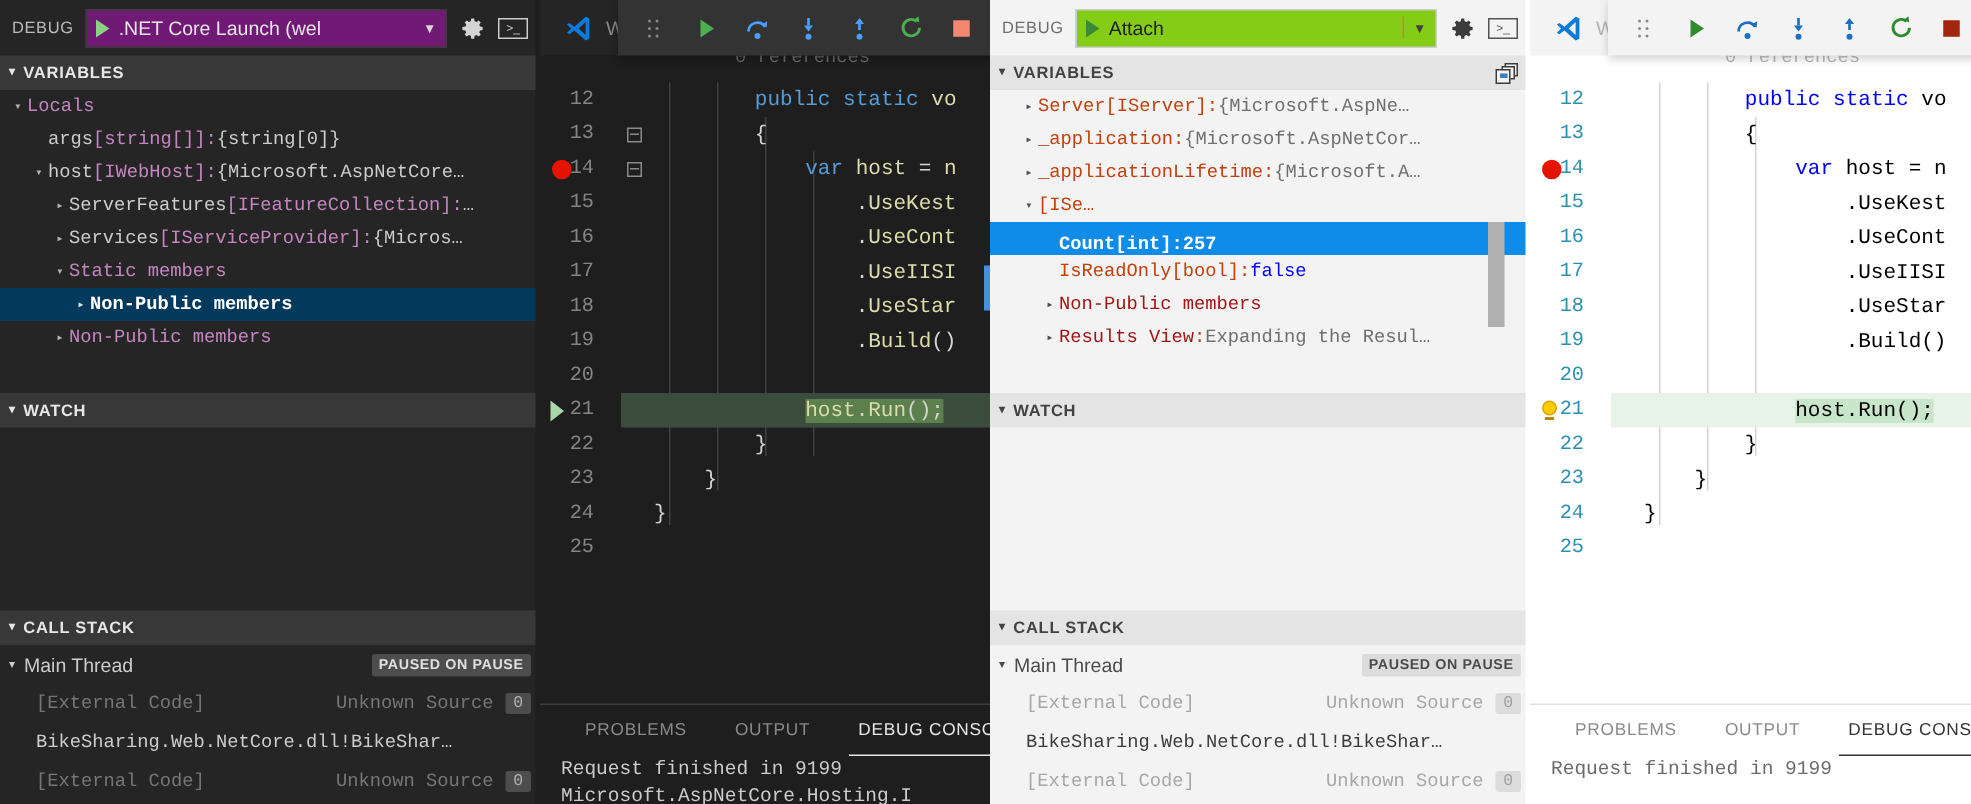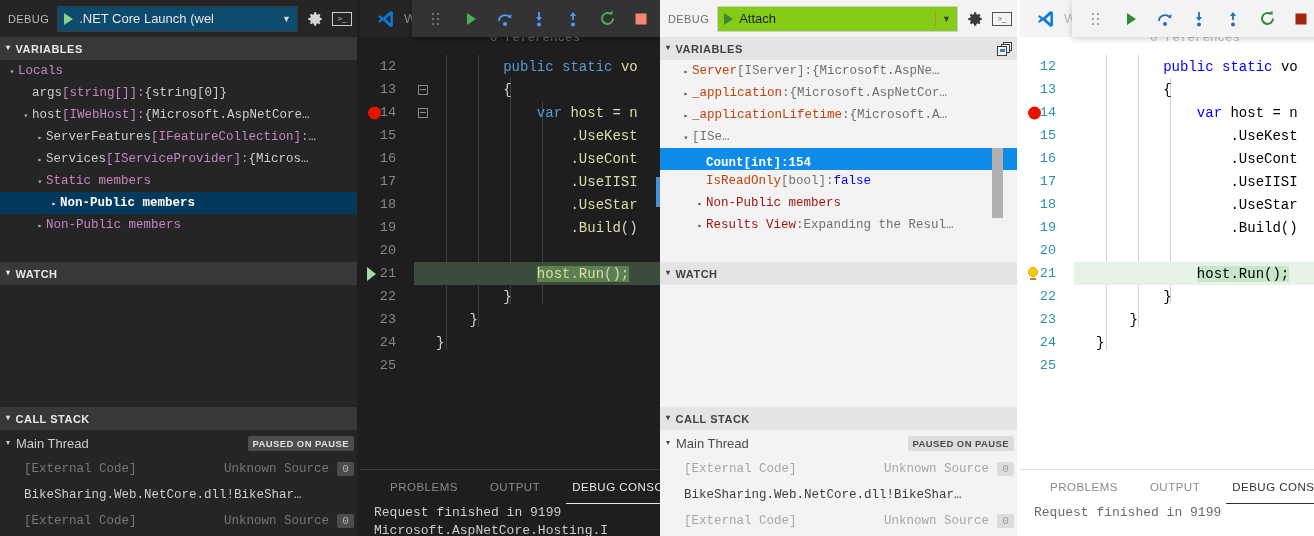--- a/index.html
+++ b/index.html
@@ -28,21 +28,21 @@
   .light .debug-toolbar-row { background: #f3f3f3; }
 
   .debug-label { font-size: 11px; letter-spacing: .4px; font-weight: 400; }
   .dark .debug-label { color: #bbbbbb; }
   .light .debug-label { color: #6f6f6f; }
 
   .config-select {
     flex: 1 1 auto; height: 26px; display: flex; align-items: center;
     border: 1px solid; gap: 6px; padding: 0 4px 0 6px; min-width: 0;
   }
-  .dark .config-select { background: #0c4a6e; border-color: #3c3c3c; }
+  .dark .config-select { background: #701a75; border-color: #3c3c3c; }
   .light .config-select { background: #84cc16; border-color: #cecece; }
 
   .play-tri {
     width: 0; height: 0; border-left: 9px solid #89d185;
     border-top: 6px solid transparent; border-bottom: 6px solid transparent;
     flex: 0 0 auto;
   }
   .light .play-tri { border-left-color: #388a34; }
 
   .config-name {
@@ -92,21 +92,21 @@
   .trow {
     height: 22px; display: flex; align-items: center; white-space: nowrap;
     overflow: hidden; padding-right: 4px;
   }
   .trow .arrow { width: 12px; flex: 0 0 12px; font-size: 8px; text-align: center; opacity: .85; }
   .trow .arrow.none { visibility: hidden; }
   .vname { }
   .dark .vname { color: #cccccc; }
   .light .vname { color: #c2410c; }
   .dark .vtype { color: #c586c0; }
-  .light .vtype { color: #737373; }
+  .light .vtype { color: #c2410c; }
   .dark .vval { color: #cccccc; }
   .light .vval { color: #6f6f6f; }
   .light .vnum { color: #0000ff; }
   .dark .vmagenta { color: #c586c0; }
   .light .vmagenta { color: #a31515; }
 
   .trow.sel { }
   .dark .trow.sel { background: #04395e; }
   .light .trow.sel { background: #0f8ce9; align-items: flex-end; }
   .dark .trow.sel .vname, .dark .trow.sel .vtype,
@@ -522,21 +522,21 @@
             <span class="vval">{Microsoft.A…</span>
           </div>
           <div class="trow" style="padding-left: 20px;">
             <span class="arrow">▾</span>
             <span class="vtype"> [ISe…</span>
           </div>
           <div class="trow sel" style="padding-left: 34px;">
             <span class="arrow none"></span>
             <span class="vname">Count</span>
             <span class="vtype"> [int]: </span>
-            <span class="vnum">154</span>
+            <span class="vnum">257</span>
           </div>
           <div class="trow" style="padding-left: 34px;">
             <span class="arrow none"></span>
             <span class="vname">IsReadOnly</span>
             <span class="vtype"> [bool]: </span>
             <span class="vnum">false</span>
           </div>
           <div class="trow" style="padding-left: 34px;">
             <span class="arrow">▸</span>
             <span class="vmagenta">Non-Public members</span>

